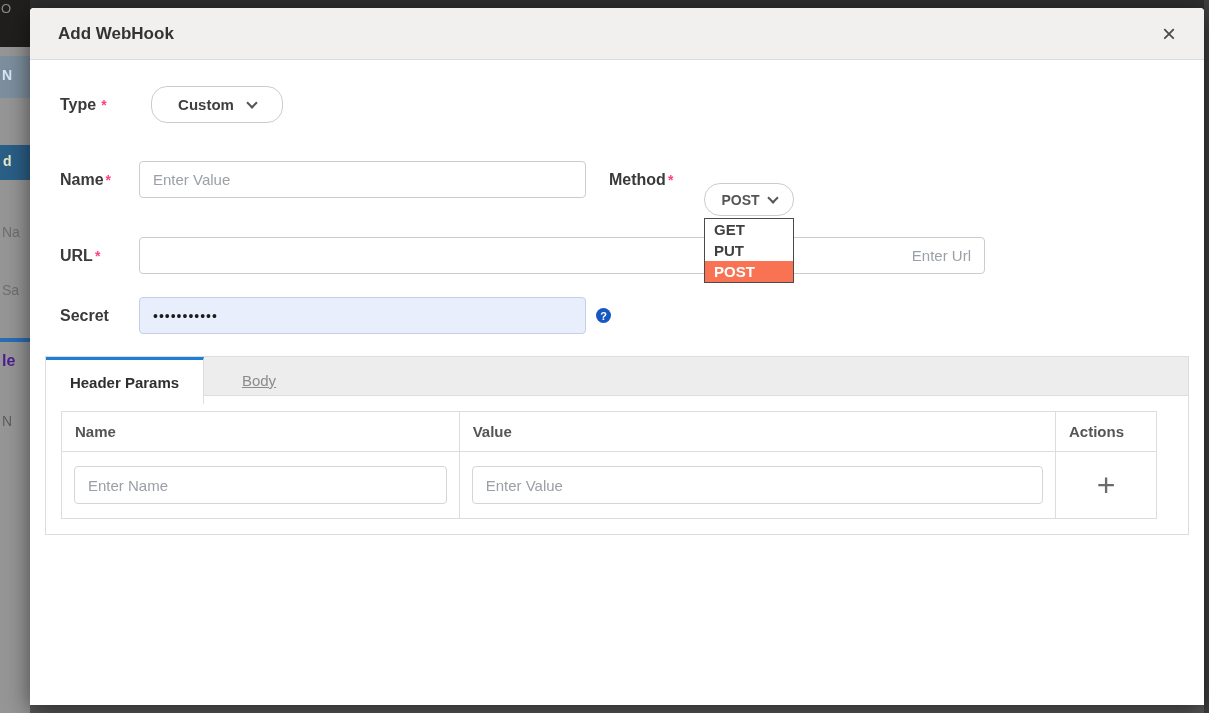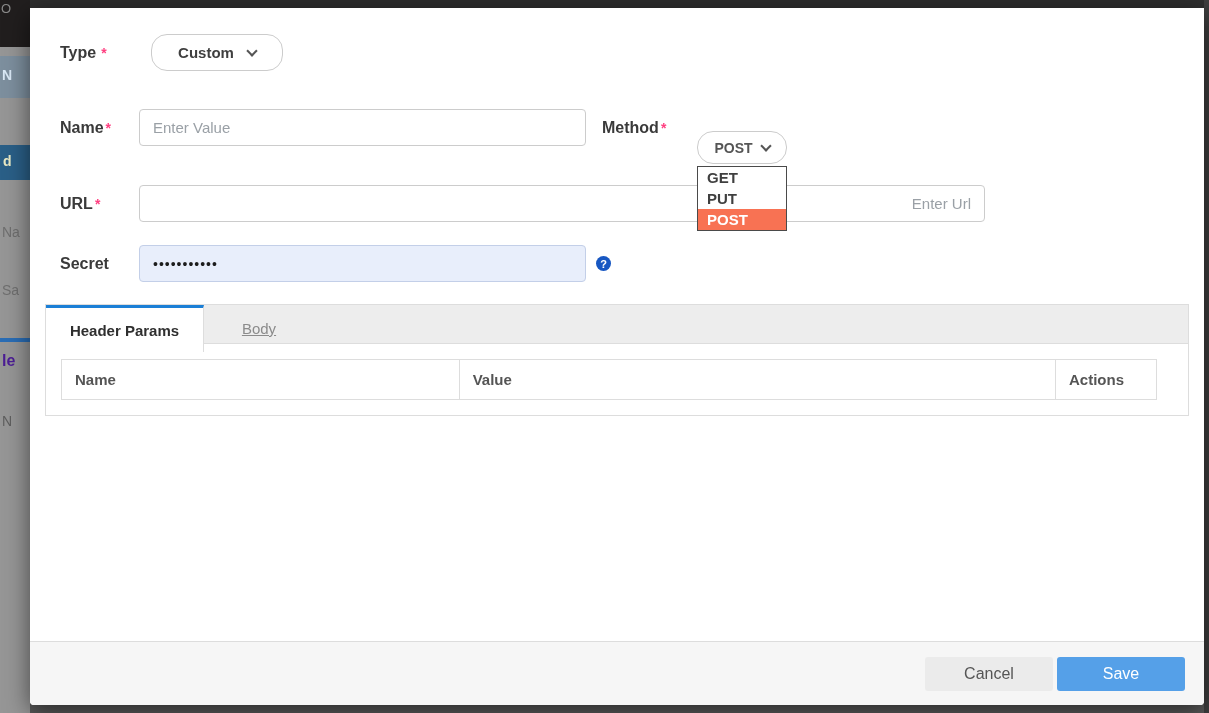--- a/index.html
+++ b/index.html
@@ -62,21 +62,21 @@
   .w-secret { width:447px; background:#e8eefb; border-color:#c3cfe8; letter-spacing:1px; font-size:14px; color:#1c1c1c; }
 
   .select-box {
     height:37px; border:1px solid #ccc; border-radius:16px; background:#fff;
     display:flex; align-items:center; justify-content:center; gap:14px;
     font-size:15px; font-weight:bold; color:#3f3f3f; cursor:pointer;
   }
   .sel-type { width:132px; }
   .chev { width:8px; height:8px; border-right:2px solid #555; border-bottom:2px solid #555; transform:rotate(45deg); margin-top:-4px; flex:0 0 8px; }
 
-  .method-label { margin-left:16px; width:95px; flex:0 0 95px; font-size:16px; font-weight:bold; color:#3a3a3a; }
+  .method-label { margin-left:23px; width:95px; flex:0 0 95px; font-size:16px; font-weight:bold; color:#3a3a3a; }
   .method-wrap { position:relative;margin-top:40px; }
   .sel-method { width:90px; height:33px; gap:9px; font-size:14px; color:#555; }
   .method-menu {
     position:absolute; top:35px; left:0; width:90px;
     background:#fff; border:1px solid #4a4a4a; z-index:30;
   }
   .method-opt { height:21px; line-height:21px; padding-left:9px; font-size:15px; font-weight:bold; color:#3f3f3f; cursor:pointer; }
   .method-opt.selected { background:#f87253; color:#fff; }
 
   .help-icon {
@@ -129,20 +129,24 @@
   <div class="ls-selitem">d</div>
   <div class="ls-text ls-na">Na</div>
   <div class="ls-text ls-sa">Sa</div>
   <div class="ls-line"></div>
   <div class="ls-text ls-le">le</div>
   <div class="ls-text ls-n2">N</div>
 </div>
 
 <div class="dialog">
 
+  <div class="dlg-header">
+    <span class="dlg-title">Add WebHook</span>
+    <span class="dlg-close">×</span>
+  </div>
 
   <div class="dlg-body">
 
     <div class="form-row row-type">
       <span class="f-label">
         <span>Type</span><span class="req req-spaced">*</span>
       </span>
       <div class="select-box sel-type">
         <span>Custom</span>
         <span class="chev"></span>
@@ -189,25 +193,32 @@
         <div class="tab tab-inactive">Body</div>
       </div>
       <div class="tab-content">
         <table class="params">
           <tbody>
               <tr>
             <th class="col-name">Name</th>
             <th class="col-value">Value</th>
             <th class="col-actions">Actions</th>
           </tr>
+          <tr>
+            <td>
+              <input class="txt-input cell-input" type="text" placeholder="Enter Name" style="">
+            </td>
+            <td>
+              <input class="txt-input cell-input" type="text" placeholder="Enter Value" style="">
+            </td>
+            <td class="td-actions">
+              <span class="plus-btn">+</span>
+            </td>
+          </tr>
         </tbody>
           </table>
       </div>
     </div>
 
   </div>
 
-  <div class="dlg-footer">
-    <button class="btn btn-cancel">Cancel</button>
-    <button class="btn btn-save">Save</button>
-  </div>
 
 </div>
 
 </body></html>

